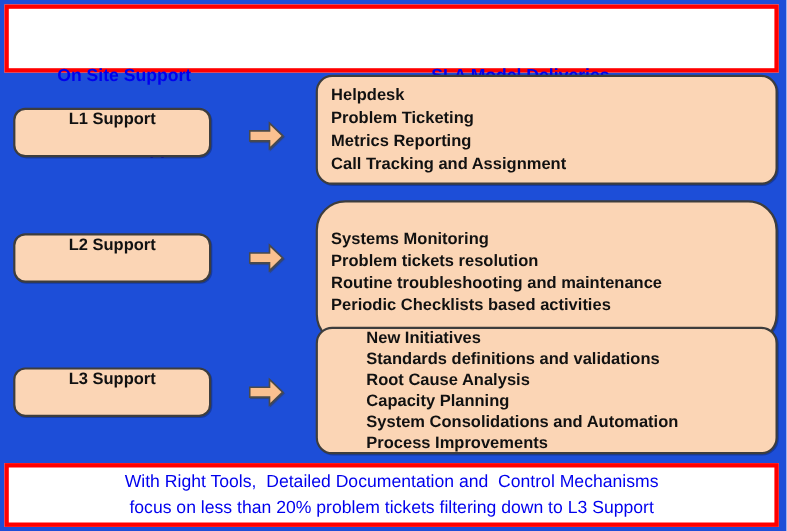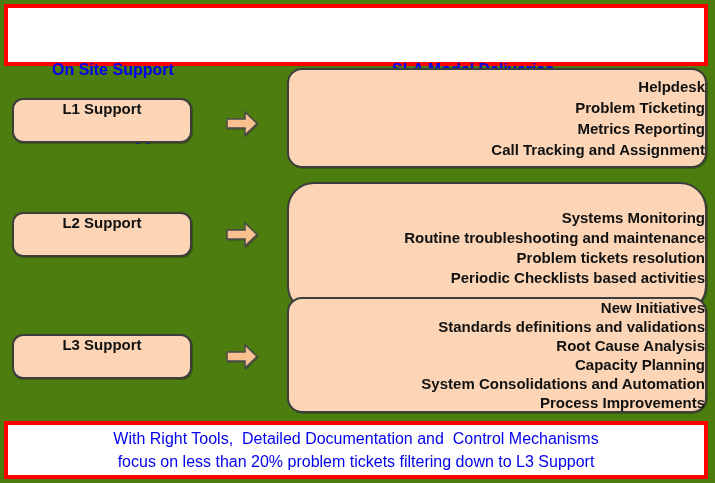--- a/index.html
+++ b/index.html
@@ -5,21 +5,21 @@
   html, body {
     margin: 0;
     padding: 0;
     background: #ffffff;
     font-family: "Liberation Sans", "DejaVu Sans", sans-serif;
   }
   #slide {
     position: relative;
     width: 715px;
     height: 483px;
-    background: #4d7c0f;
+    background: #1d4ed8;
     overflow: hidden;
   }
   
   .banner {
     position: absolute;
     box-sizing: border-box;
     border: 4px solid #ff0000;
     background: #ffffff;
   }
   #header-box {
@@ -80,21 +80,20 @@
     border: 2px solid #3d3d3d;
     border-radius: 15px;
     display: flex;
     flex-direction: column;
     justify-content: center;
     padding-left: 12px;
     font-weight: bold;
     font-size: 15px;
     color: #111111;
     box-shadow: 1px 1px 0 rgba(0,0,0,0.25);
-    text-align: right;
   }
   #l1-tasks-box { top: 68px;  height: 100px; }
   #l2-tasks-box { top: 182px; height: 131px; border-radius: 27px; }
   #l3-tasks-box { top: 297px; height: 116px; padding-left: 44px; }
   #l1-tasks-box .list-item { line-height: 21px; }
   #l2-tasks-box .list-item { line-height: 20px; }
   #l3-tasks-box .list-item { line-height: 19px; }
   #l1-label-box { top: 98px; }
   #l2-label-box { top: 212px; }
   #l3-label-box { top: 334px; }
@@ -144,22 +143,22 @@
   <div id="l2-label-box" class="label-box">
     <span>L2 Support</span>
   </div>
   <div id="arrow-2" class="arrow">
     <svg width="33" height="27" viewBox="0 0 33 27">
       <polygon points="1,9 19,9 19,2 31,13.5 19,25 19,18 1,18" fill="#FAC090" stroke="#4a4a4a" stroke-width="1.5" stroke-linejoin="miter"></polygon>
     </svg>
   </div>
   <div id="l2-tasks-box" class="tasks-box">
     <div class="list-item">Systems Monitoring</div>
+    <div class="list-item">Problem tickets resolution</div>
     <div class="list-item">Routine troubleshooting and maintenance</div>
-    <div class="list-item">Problem tickets resolution</div>
     <div class="list-item">Periodic Checklists based activities</div>
   </div>
 
   <div id="l3-label-box" class="label-box">
     <span>L3 Support</span>
   </div>
   <div id="arrow-3" class="arrow">
     <svg width="33" height="27" viewBox="0 0 33 27">
       <polygon points="1,9 19,9 19,2 31,13.5 19,25 19,18 1,18" fill="#FAC090" stroke="#4a4a4a" stroke-width="1.5" stroke-linejoin="miter"></polygon>
     </svg>

